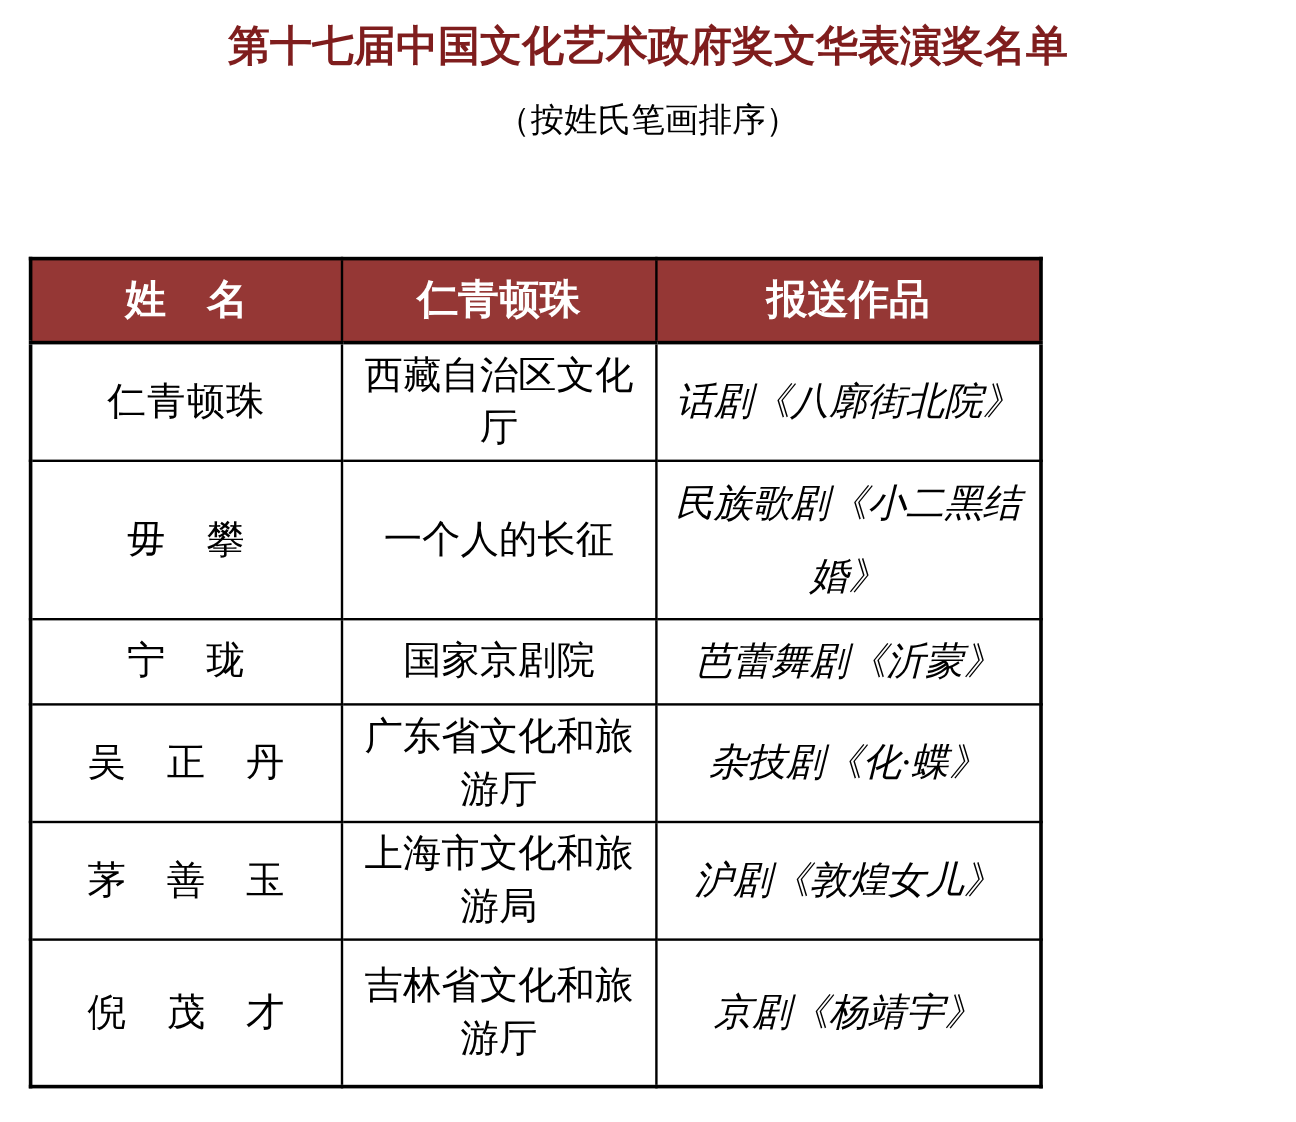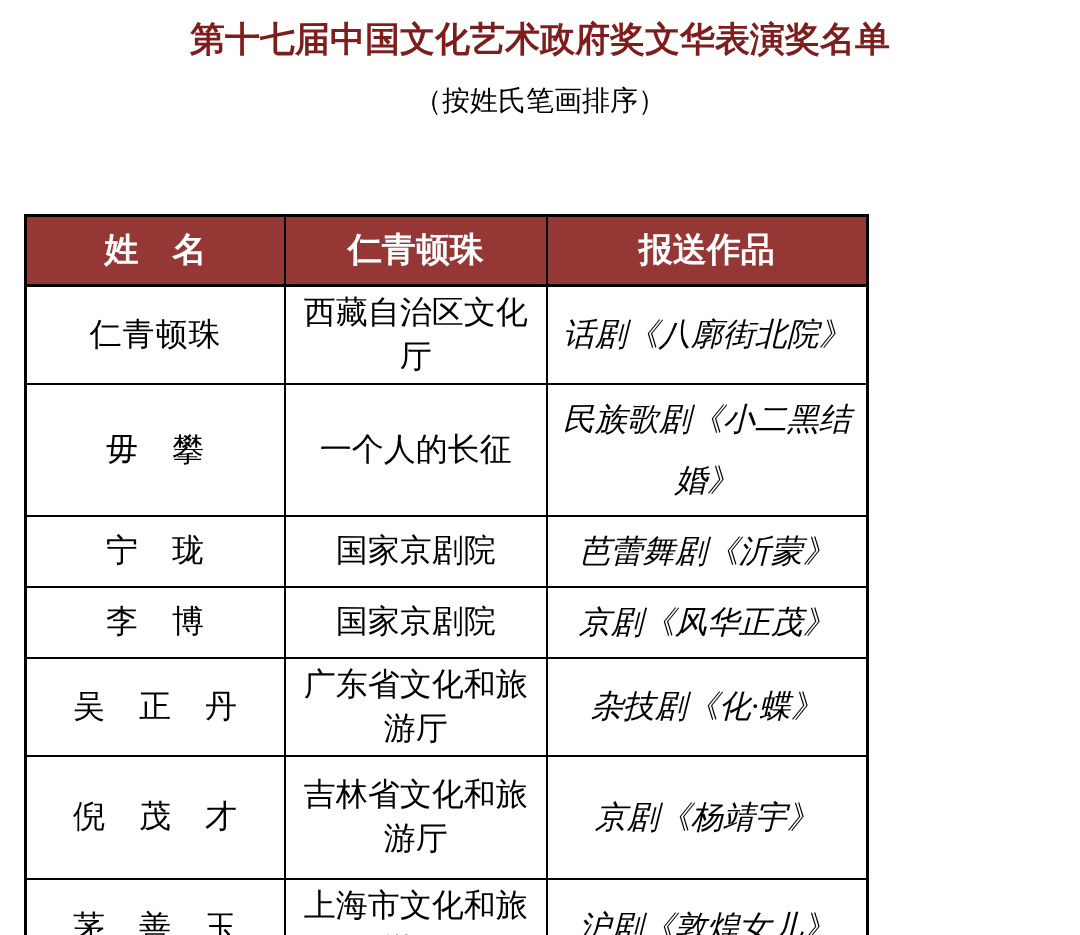--- a/index.html
+++ b/index.html
@@ -109,33 +109,28 @@
       <td class="col-name">毋　攀</td>
       <td class="col-unit">一个人的长征</td>
       <td class="col-work">民族歌剧《小二黑结婚》</td>
     </tr>
     <tr>
       <td class="col-name">宁　珑</td>
       <td class="col-unit">国家京剧院</td>
       <td class="col-work">芭蕾舞剧《沂蒙》</td>
     </tr>
     <tr>
-      <td class="col-name">李　博</td>
-      <td class="col-unit">国家京剧院</td>
-      <td class="col-work">京剧《风华正茂》</td>
-    </tr>
-    <tr>
       <td class="col-name">吴　正　丹</td>
       <td class="col-unit">广东省文化和旅游厅</td>
       <td class="col-work">杂技剧《化·蝶》</td>
+    </tr>
+    <tr>
+      <td class="col-name">茅　善　玉</td>
+      <td class="col-unit">上海市文化和旅游局</td>
+      <td class="col-work">沪剧《敦煌女儿》</td>
     </tr>
     <tr>
       <td class="col-name">倪　茂　才</td>
       <td class="col-unit">吉林省文化和旅游厅</td>
       <td class="col-work">京剧《杨靖宇》</td>
     </tr>
-    <tr>
-      <td class="col-name">茅　善　玉</td>
-      <td class="col-unit">上海市文化和旅游局</td>
-      <td class="col-work">沪剧《敦煌女儿》</td>
-    </tr>
   </tbody>
 </table>
 
 </body></html>

